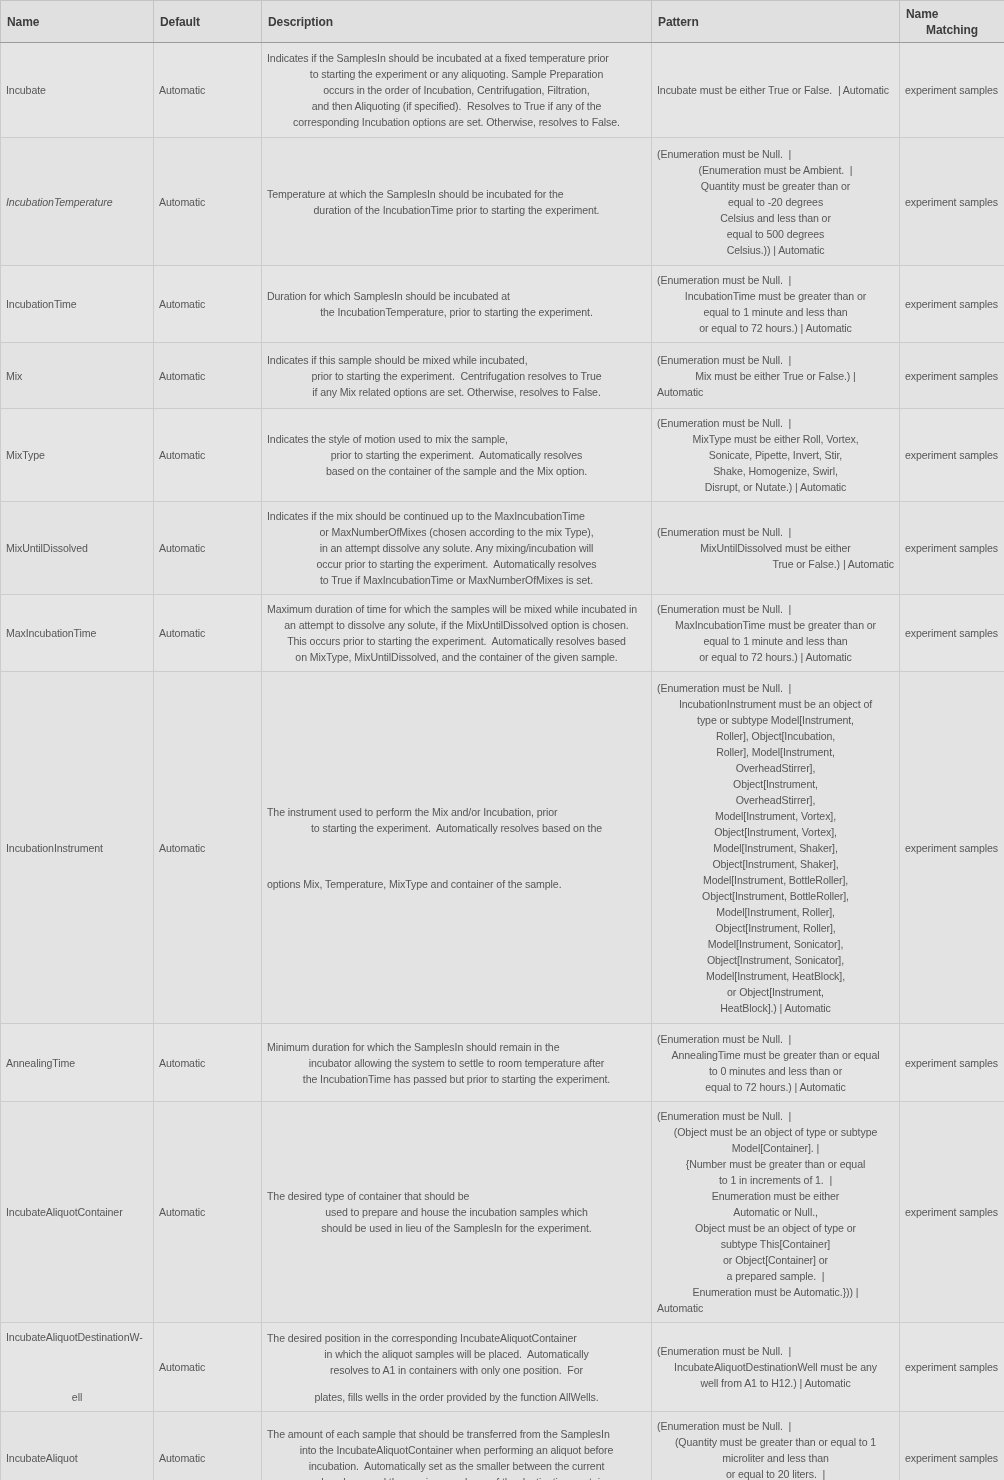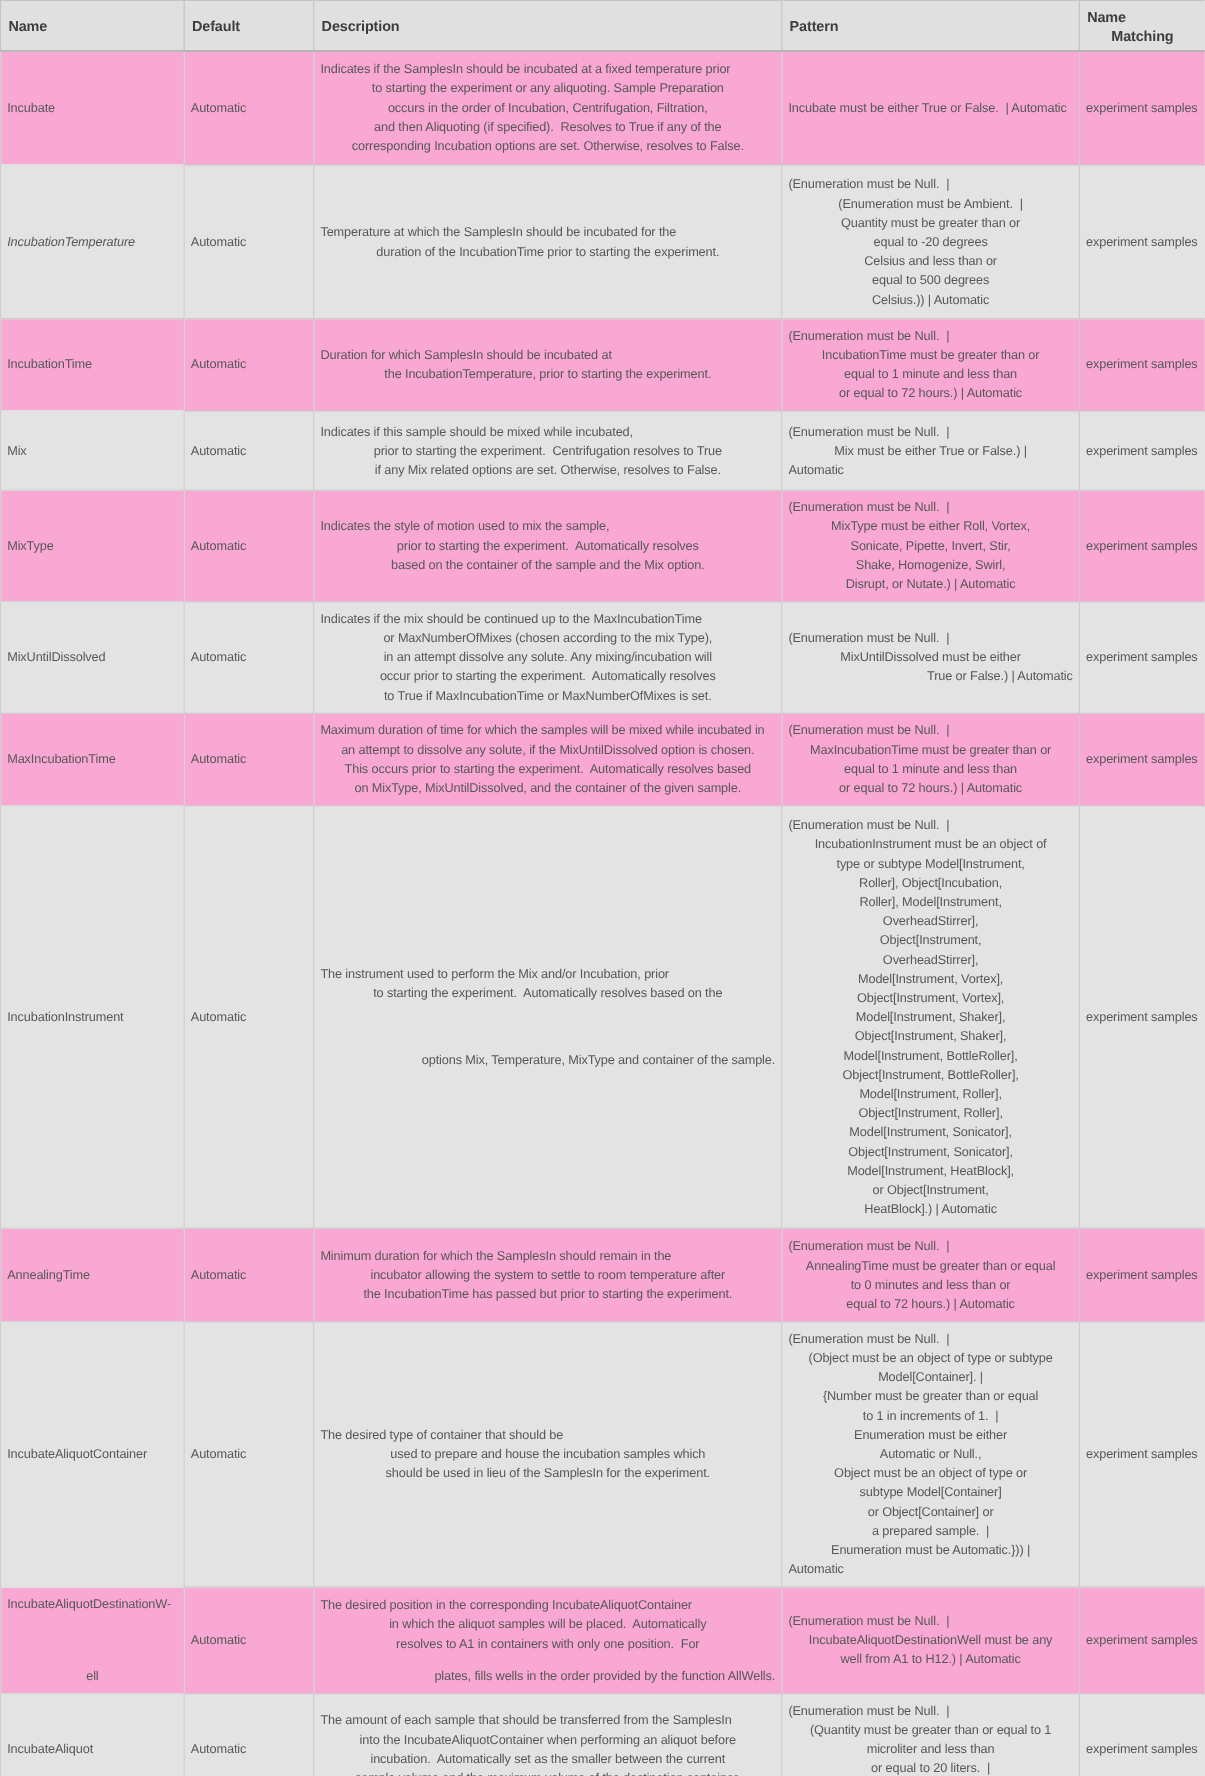--- a/index.html
+++ b/index.html
@@ -22,21 +22,21 @@
     text-align:left;
     vertical-align:middle;
     padding:4px 6px;
     border:1px solid #c4c4c4;
     border-bottom:1px solid #9b9b9b;
   }
   .tbl td {
     vertical-align:middle;
     padding:6px 5px;
     border:1px solid #cccccc;
-    background:#f9a8d4;
+    background:#e5e5e5;
     line-height:16px;
   }
   .tbl tbody tr:nth-child(even) td { background:#e3e3e3; }
   .lines div { line-height:16px; white-space:pre-wrap; }
   .c-name   { overflow:hidden; }
   .c-index  { }
 </style>
 </head>
 <body>
 
@@ -237,21 +237,21 @@
       <td class="c-name">
           <div class="lines">
             <div style="text-align: left;">IncubationInstrument</div>
           </div>
         </td>
       <td>Automatic</td>
       <td>
           <div class="lines">
             <div style="text-align: left;">The instrument used to perform the Mix and/or Incubation, prior</div>
             <div style="text-align: center;">to starting the experiment.  Automatically resolves based on the</div>
-            <div style="text-align: right; margin-top: 40px;">options Mix, Temperature, MixType and container of the sample.</div>
+            <div style="text-align: left; margin-top: 40px;">options Mix, Temperature, MixType and container of the sample.</div>
           </div>
         </td>
       <td>
           <div class="lines">
             <div style="text-align: left;">(Enumeration must be Null.  |</div>
             <div style="text-align: center;">IncubationInstrument must be an object of</div>
             <div style="text-align: center;">type or subtype Model[Instrument,</div>
             <div style="text-align: center;">Roller], Object[Incubation,</div>
             <div style="text-align: center;">Roller], Model[Instrument,</div>
             <div style="text-align: center;">OverheadStirrer],</div>
@@ -315,21 +315,21 @@
       <td>
           <div class="lines">
             <div style="text-align: left;">(Enumeration must be Null.  |</div>
             <div style="text-align: center;">(Object must be an object of type or subtype</div>
             <div style="text-align: center;">Model[Container]. |</div>
             <div style="text-align: center;">{Number must be greater than or equal</div>
             <div style="text-align: center;">to 1 in increments of 1.  |</div>
             <div style="text-align: center;">Enumeration must be either</div>
             <div style="text-align: center;">Automatic or Null.,</div>
             <div style="text-align: center;">Object must be an object of type or</div>
-            <div style="text-align: center;">subtype Model[Container]</div>
+            <div style="text-align: center;">subtype This[Container]</div>
             <div style="text-align: center;">or Object[Container] or</div>
             <div style="text-align: center;">a prepared sample.  |</div>
             <div style="text-align: center;">Enumeration must be Automatic.})) |</div>
             <div style="text-align: left;">Automatic</div>
           </div>
         </td>
       <td class="c-index">experiment samples</td>
     </tr>
     <tr style="height:75px">
       <td class="c-name">
@@ -337,21 +337,21 @@
             <div style="text-align: left;">IncubateAliquotDestinationW-</div>
             <div style="text-align: center; margin-top: 44px;">ell</div>
           </div>
         </td>
       <td>Automatic</td>
       <td>
           <div class="lines">
             <div style="text-align: left;">The desired position in the corresponding IncubateAliquotContainer</div>
             <div style="text-align: center;">in which the aliquot samples will be placed.  Automatically</div>
             <div style="text-align: center;">resolves to A1 in containers with only one position.  For</div>
-            <div style="text-align: right; margin-top: 11px;">plates, fills wells in the order provided by the function AllWells.</div>
+            <div style="text-align: center; margin-top: 11px;">plates, fills wells in the order provided by the function AllWells.</div>
           </div>
         </td>
       <td>
           <div class="lines">
             <div style="text-align: left;">(Enumeration must be Null.  |</div>
             <div style="text-align: center;">IncubateAliquotDestinationWell must be any</div>
             <div style="text-align: center;">well from A1 to H12.) | Automatic</div>
           </div>
         </td>
       <td class="c-index">experiment samples</td>

